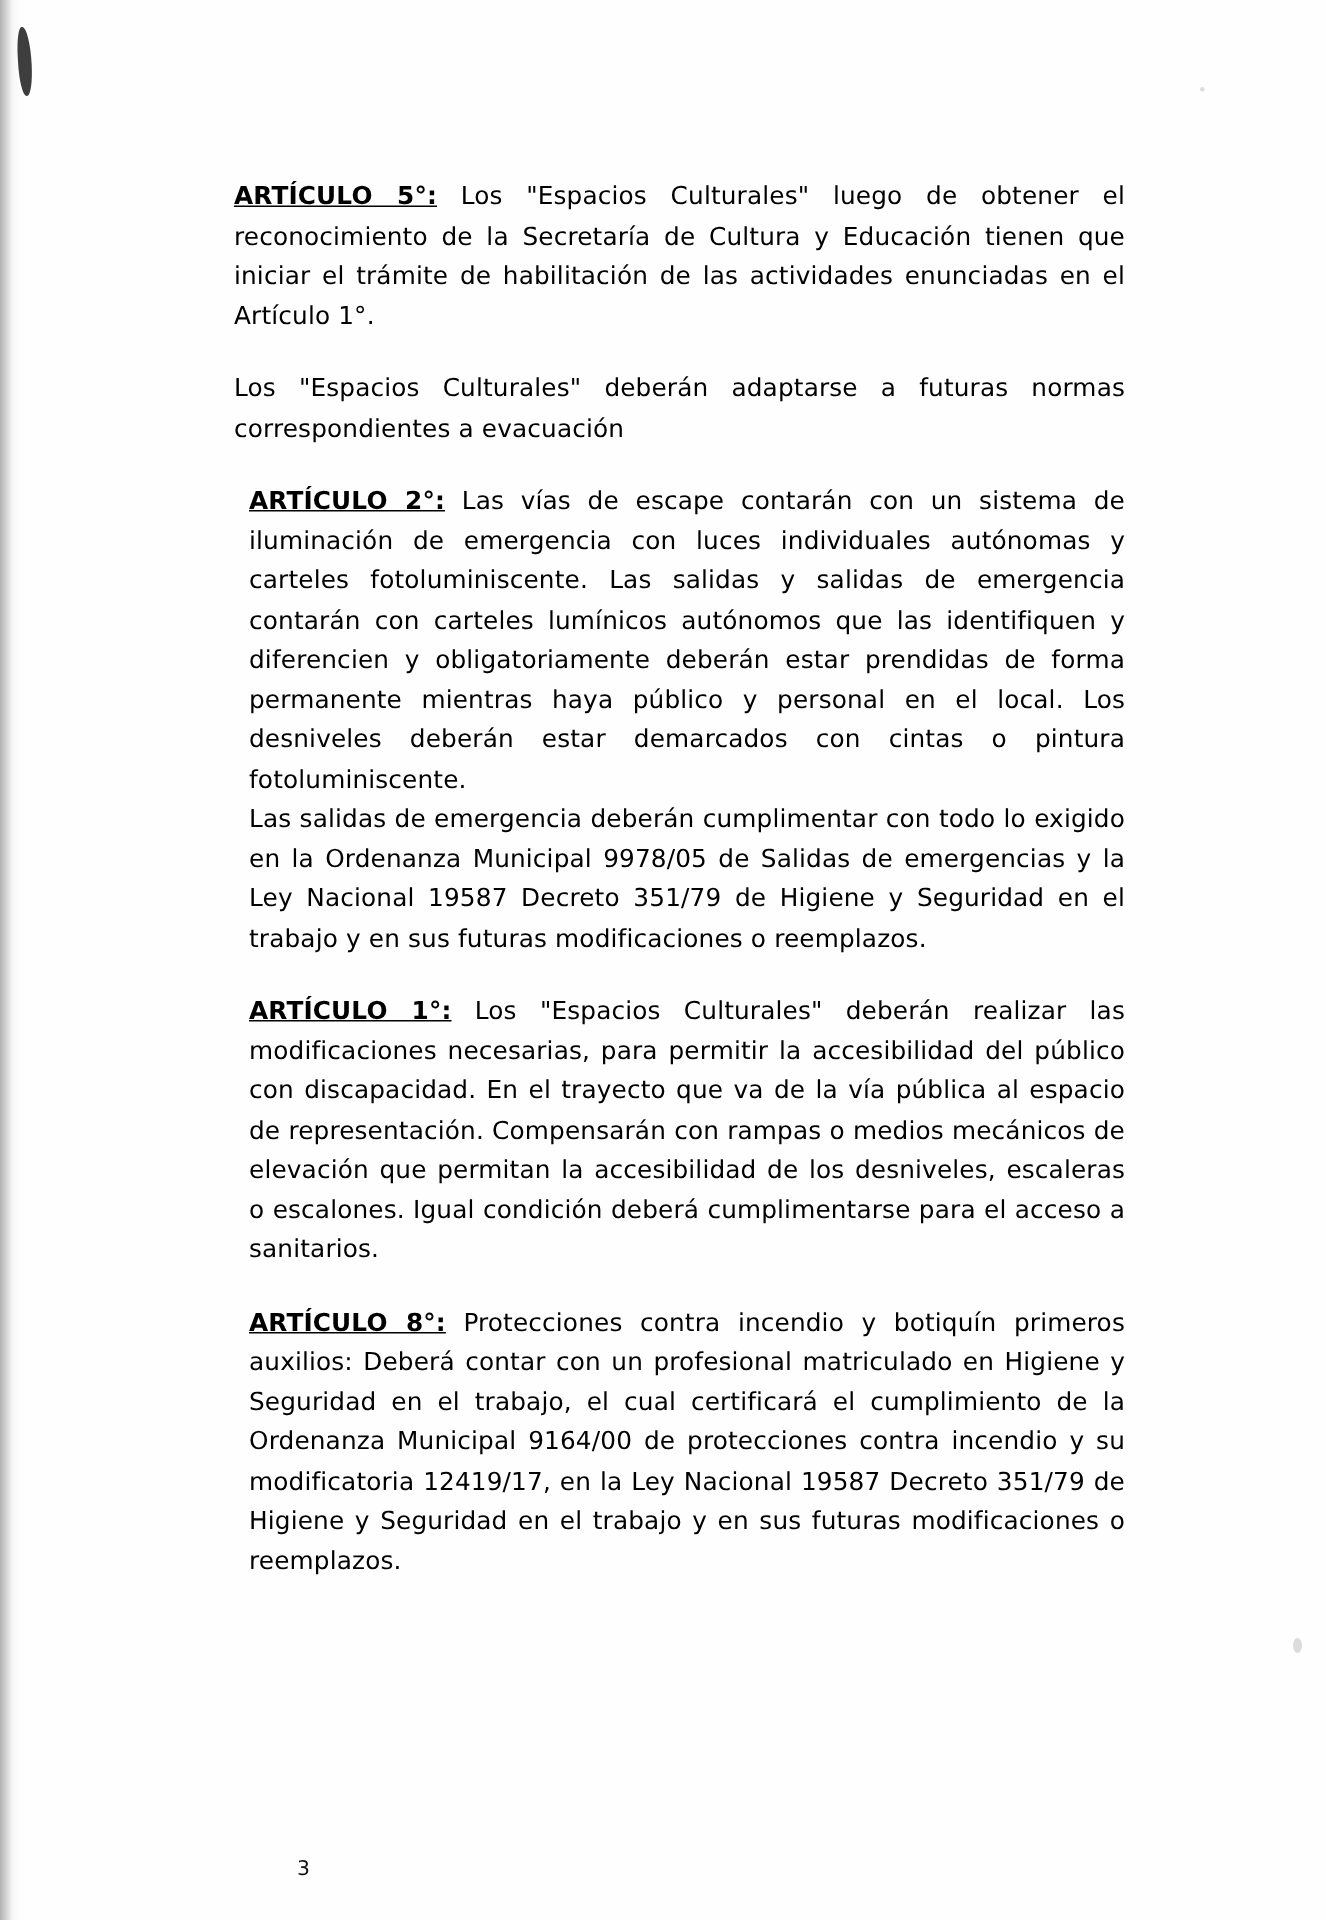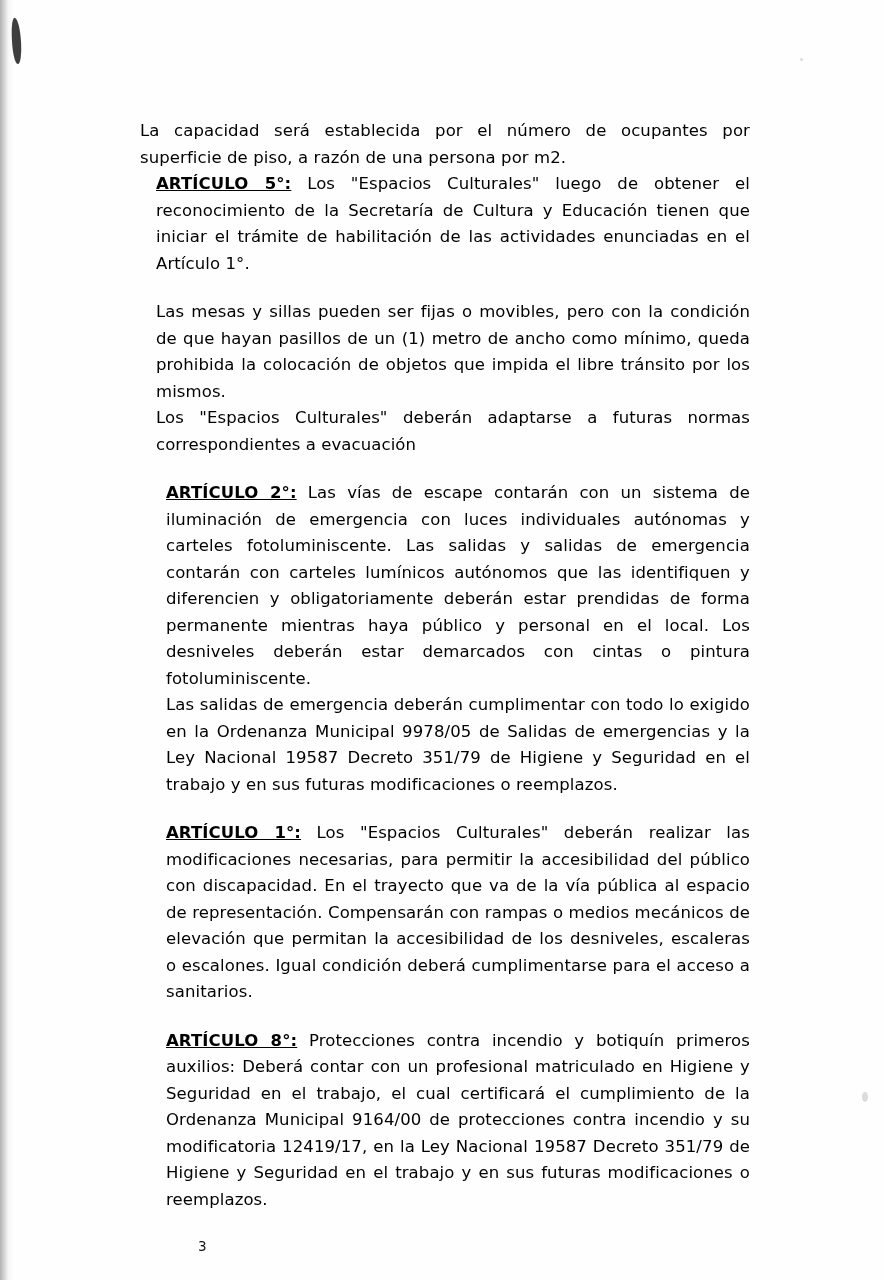--- a/index.html
+++ b/index.html
@@ -90,35 +90,29 @@
 <body>
 
 <div class="page-scan"></div>
 <div class="edge-shadow-left"></div>
 <div class="edge-mark-top"></div>
 <div class="speck" style="left:862px; top:1092px; width:6px; height:10px;"></div>
 <div class="speck" style="left:800px; top:58px; width:3px; height:3px;"></div>
 
 <div class="content">
 
-  <div class="block">
-    <p><span>La capacidad será establecida por el número de ocupantes por superficie de piso, a razón de una persona por m2.</span></p>
-  </div>
 
   <div class="block indent-1">
     <p><span class="art-label">ARTÍCULO 5°:</span>
       <span>Los "Espacios Culturales" luego de obtener el reconocimiento de la Secretaría de Cultura y Educación tienen que iniciar el trámite de habilitación de las actividades enunciadas en el Artículo 1°.</span></p>
   </div>
 
   <div class="gap-md"></div>
 
 
-  <div class="block indent-1">
-    <p><span>Las mesas y sillas pueden ser fijas o movibles, pero con la condición de que hayan pasillos de un (1) metro de ancho como mínimo, queda prohibida la colocación de objetos que impida el libre tránsito por los mismos.</span></p>
-  </div>
 
 
   <div class="block indent-1">
     <p><span>Los "Espacios Culturales" deberán adaptarse a futuras normas correspondientes a evacuación</span></p>
   </div>
 
   <div class="gap-md"></div>
 
   <div class="block indent-2">
     <p><span class="art-label">ARTÍCULO 2°:</span>

